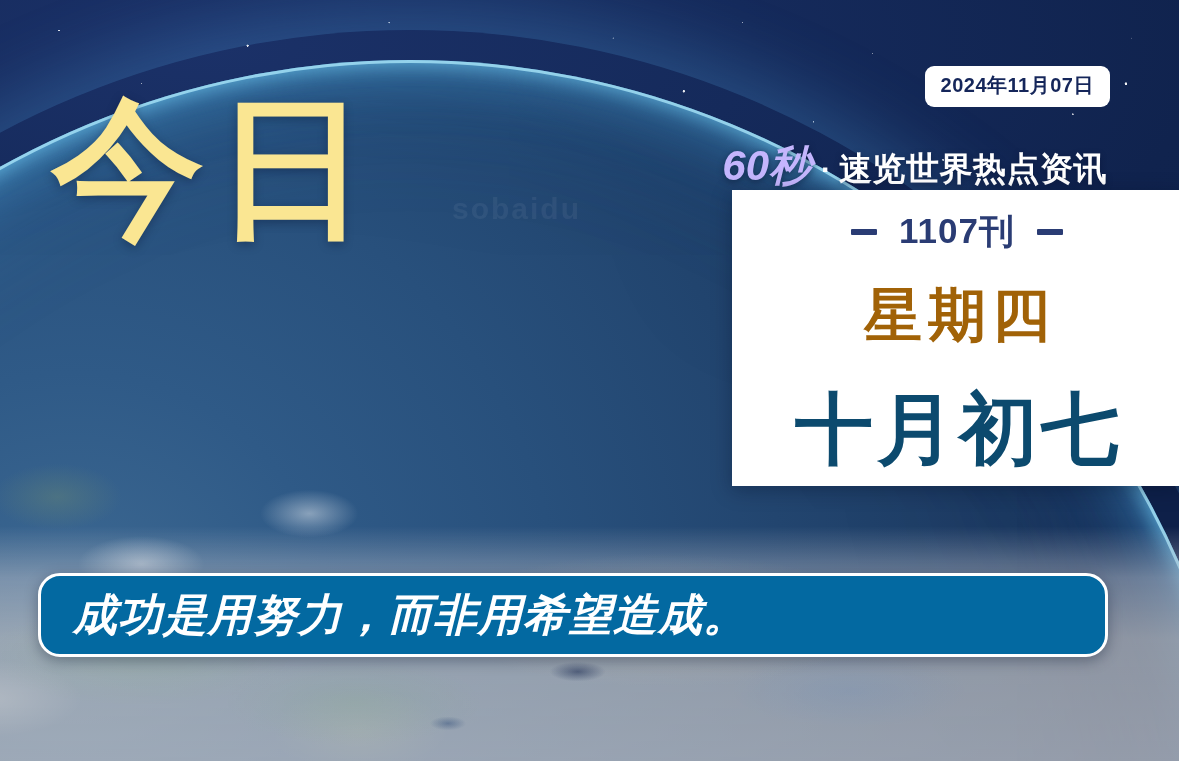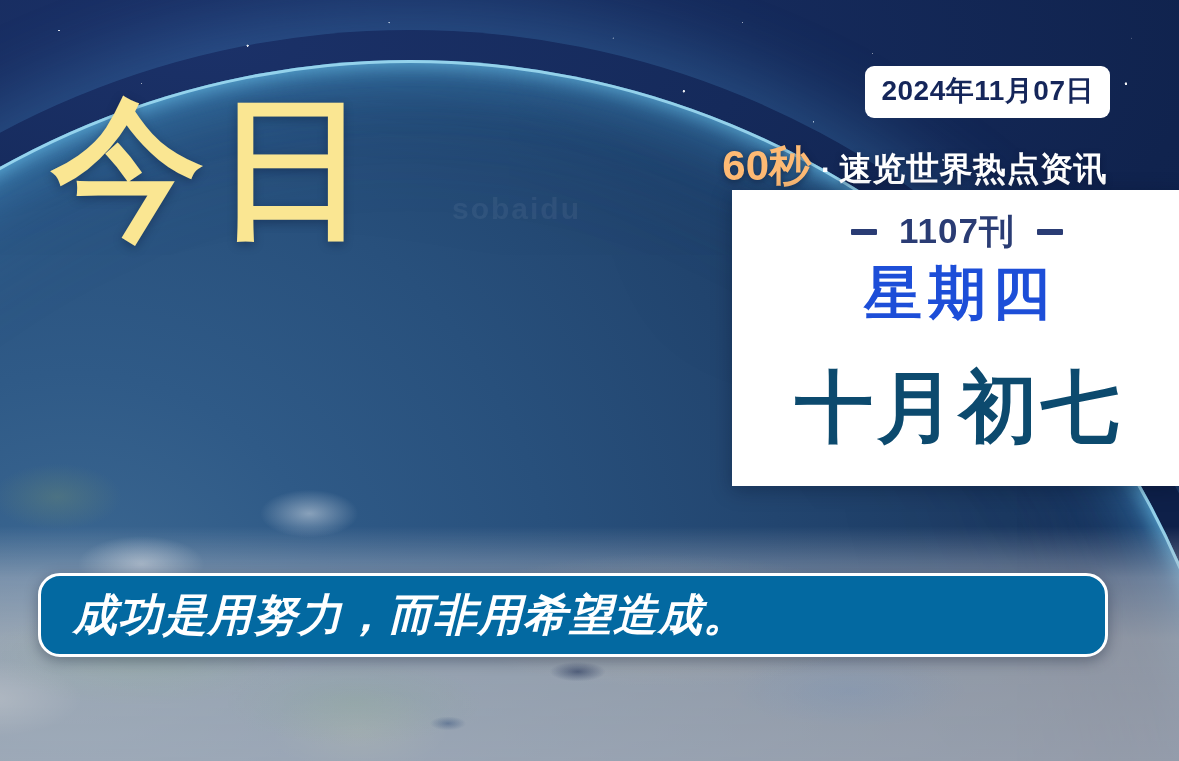--- a/index.html
+++ b/index.html
@@ -154,40 +154,41 @@
     margin-top: 6px;
     text-shadow: 0 4px 14px rgba(8,20,50,.30);
   }
 
   
   .date-pill {
     position: absolute;
     right: 69px; top: 66px;
     background: #ffffff;
     color: #15265a;
-    font-size: 28px;
+    font-size: 20px;
     font-weight: 700;
     padding: 6px 16px 8px;
     border-radius: 9px;
     letter-spacing: .5px;
     white-space: nowrap;
   }
   .tagline {
     position: absolute;
     right: 72px; top: 138px;
     white-space: nowrap;
     display: flex;
     align-items: baseline;
   }
   .tagline .sec {
     font-size: 42px;
     font-weight: 900;
-    color: #fdba74;
+    color: #c4b5fd;
     letter-spacing: 0px;
     text-shadow: 0 2px 6px rgba(6,16,44,.5);
+    font-style: italic;
   }
   .tagline .dot {
     font-size: 30px;
     color: #ffffff;
     font-weight: 900;
     margin: 0 8px 0 10px;
   }
   .tagline .txt {
     font-size: 33px;
     font-weight: 700;
@@ -219,23 +220,24 @@
     background: #2a3c74;
     border-radius: 1px;
   }
   .issue-text {
     font-size: 35px;
     font-weight: 800;
     color: #2a3c74;
     letter-spacing: 1px;
   }
   .weekday {
+    margin-top: 22px;
     font-size: 58px;
     font-weight: 900;
-    color: #1d4ed8;
+    color: #a16207;
     letter-spacing: 6px;
     text-indent: 6px;
   }
   .lunar {
     margin-top: 35px;
     font-size: 78px;
     font-weight: 900;
     color: #0c4a6e;
     letter-spacing: 4px;
     text-indent: 4px;

